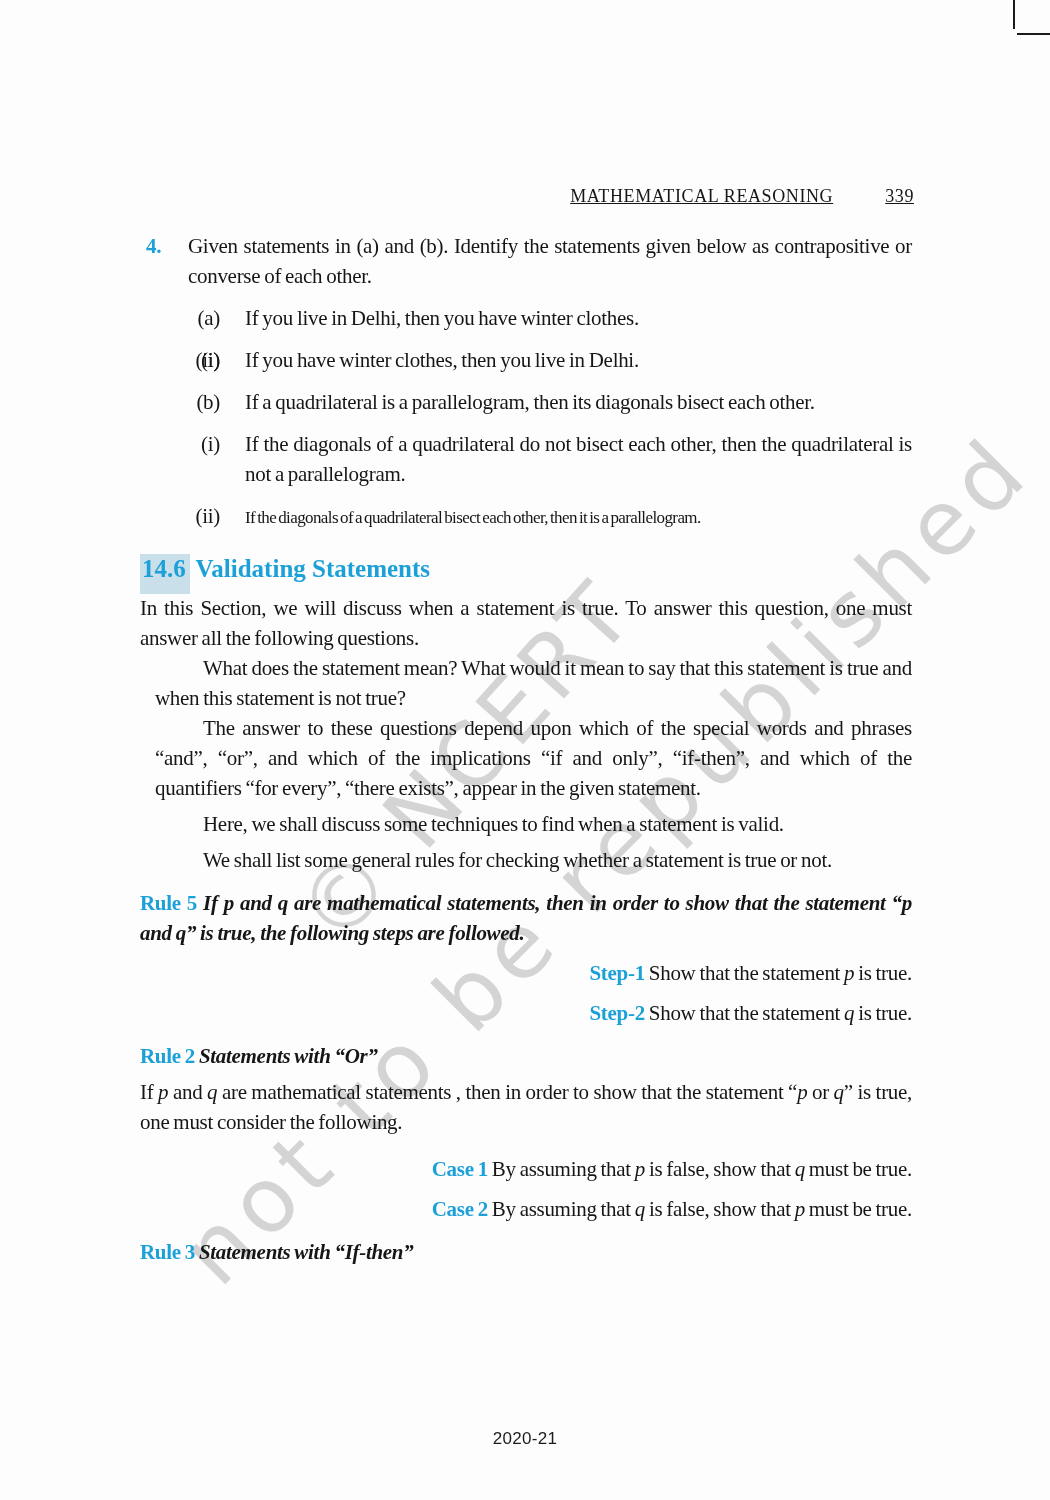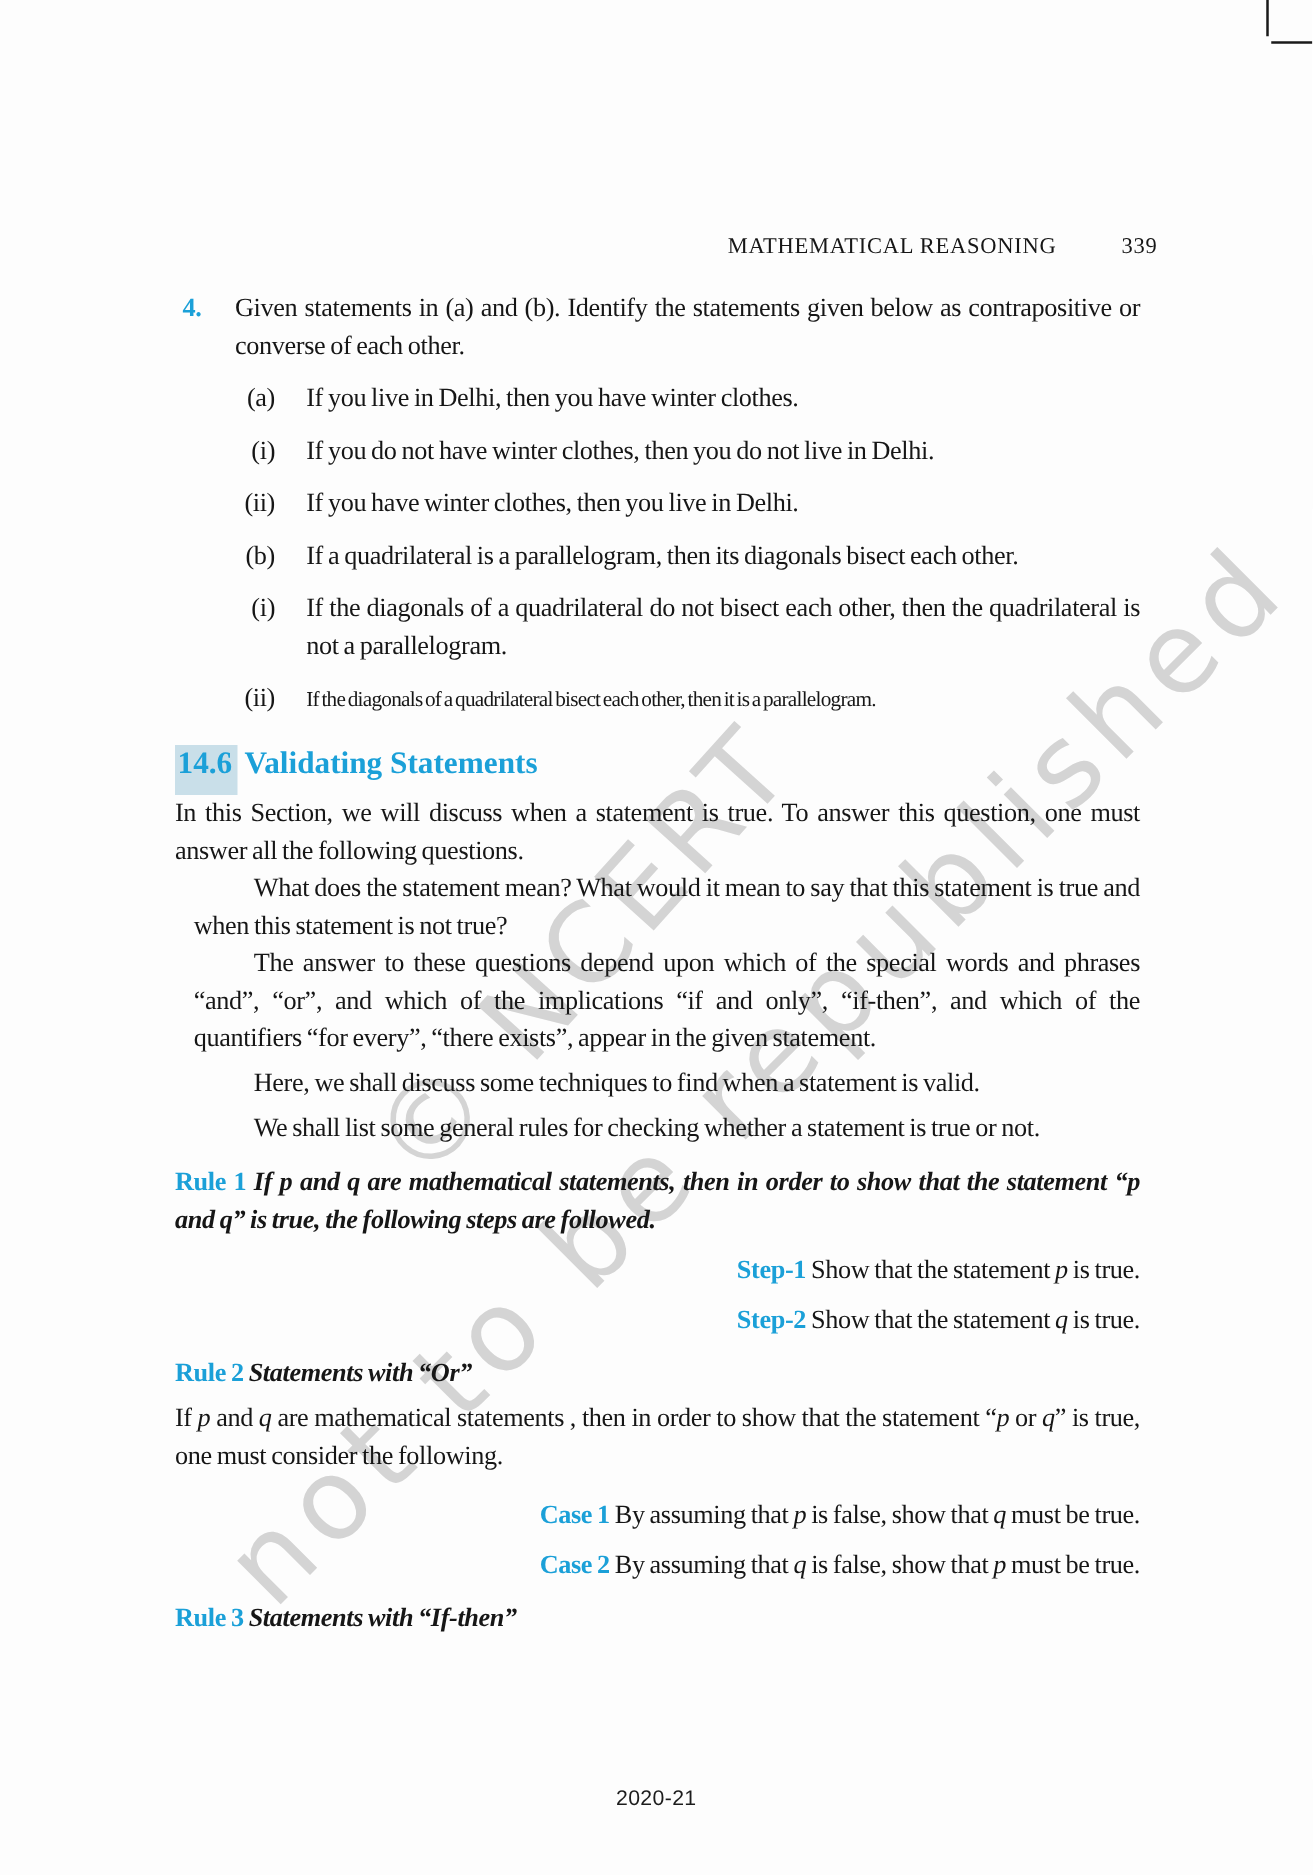--- a/index.html
+++ b/index.html
@@ -26,23 +26,23 @@
     color:var(--wm);
     font-family:"DejaVu Sans", sans-serif;
     white-space:nowrap;
     user-select:none;
   }
   .wm1{font-size:88px;letter-spacing:6px;left:466px;top:762px;transform:translate(-50%,-50%) rotate(-48deg);}
   .wm2{font-size:90px;letter-spacing:9px;left:605px;top:860px;transform:translate(-50%,-50%) rotate(-45deg);}
   
   .hdr{
     position:absolute;z-index:2;
-    top:186px;left:144px;width:782px;
+    top:186px;left:132px;width:782px;
     display:flex;justify-content:flex-end;align-items:baseline;gap:52px;
-    font-size:18px;letter-spacing:0.6px;
+    font-size:18px;letter-spacing:0.6px;text-decoration:underline;
   }
   
   .content{
     position:absolute;z-index:2;
     left:140px;top:231px;width:772px;
     font-size:21px;line-height:30px;
     letter-spacing:-0.3px;word-spacing:-1px;
     text-align:justify;
   }
   .block{margin:0;}
@@ -92,32 +92,32 @@
   <div class="watermark wm2">not to be republished</div>
 
   <div class="hdr">
     <span>MATHEMATICAL REASONING</span>
     <span>339</span>
   </div>
 
   <div class="content" id="content">
       <div class="block qitem"><span class="num accent">4.</span><span class="body"><span>Given statements in (a) and (b). Identify the statements given below as contrapositive or converse of each other.</span></span></div>
       <div class="block subitem"><span class="label">(a)</span><span class="body"><span>If you live in Delhi, then you have winter clothes.</span></span></div>
-      <div class="block subitem"><span class="label">(i)</span><span class="body"><span>If you do not have winter clothes, then you do not live in Delhi.</span></span></div>
+      <div class="block subitem"><span class="label">(i)</span></div>
       <div class="block subitem"><span class="label">(ii)</span><span class="body"><span>If you have winter clothes, then you live in Delhi.</span></span></div>
       <div class="block subitem"><span class="label">(b)</span><span class="body"><span>If a quadrilateral is a parallelogram, then its diagonals bisect each other.</span></span></div>
       <div class="block subitem"><span class="label">(i)</span><span class="body"><span>If the diagonals of a quadrilateral do not bisect each other, then the quadrilateral is not a parallelogram.</span></span></div>
       <div class="block subitem condensed"><span class="label">(ii)</span><span class="body"><span>If the diagonals of a quadrilateral bisect each other, then it is a parallelogram.</span></span></div>
       <h2 class="block section-heading"><span class="secnum">14.6</span> <span class="sectitle">Validating Statements</span></h2>
       <p class="block para"><span>In this Section, we will discuss when a statement is true. To answer this question, one must answer all the following questions.</span></p>
       <p class="block para indent"><span>What does the statement mean? What would it mean to say that this statement is true and when this statement is not true?</span></p>
       <p class="block para indent"><span>The answer to these questions depend upon which of the special words and phrases “and”, “or”, and which of the implications “if and only”, “if-then”, and which of the quantifiers “for every”, “there exists”, appear in the given statement.</span></p>
       <p class="block para indent spaced"><span>Here, we shall discuss some techniques to find when a statement is valid.</span></p>
       <p class="block para indent spaced"><span>We shall list some general rules for checking whether a statement is true or not.</span></p>
-      <p class="block rule"><span class="accent">Rule 1</span> <span class="rbody"><span class="bi">If p and q are mathematical statements, then in order to show that the statement “p and q” is true, the following steps are followed.</span></span></p>
+      <p class="block rule"><span class="accent">Rule 5</span> <span class="rbody"><span class="bi">If p and q are mathematical statements, then in order to show that the statement “p and q” is true, the following steps are followed.</span></span></p>
       <p class="block step"><span class="accent">Step-1</span> <span class="sbody"><span>Show that the statement </span><i>p</i><span> is true.</span></span></p>
       <p class="block step"><span class="accent">Step-2</span> <span class="sbody"><span>Show that the statement </span><i>q</i><span> is true.</span></span></p>
       <p class="block rule"><span class="accent">Rule 2</span> <span class="rbody"><span class="bi">Statements with “Or”</span></span></p>
       <p class="block para spaced"><span>If </span><i>p</i><span> and </span><i>q</i><span> are mathematical statements , then in order to show that the statement “</span><i>p</i><span> or </span><i>q</i><span>” is true, one must consider the following.</span></p>
       <p class="block step gap"><span class="accent">Case 1</span> <span class="sbody"><span>By assuming that  </span><i>p</i><span> is false, show that </span><i>q</i><span> must be true.</span></span></p>
       <p class="block step"><span class="accent">Case 2</span> <span class="sbody"><span>By assuming that </span><i>q</i><span> is false,  show that </span><i>p</i><span> must be true.</span></span></p>
       <p class="block rule"><span class="accent">Rule 3</span> <span class="rbody"><span class="bi">Statements with “If-then”</span></span></p>
     </div>
 
   <div class="ftr">

